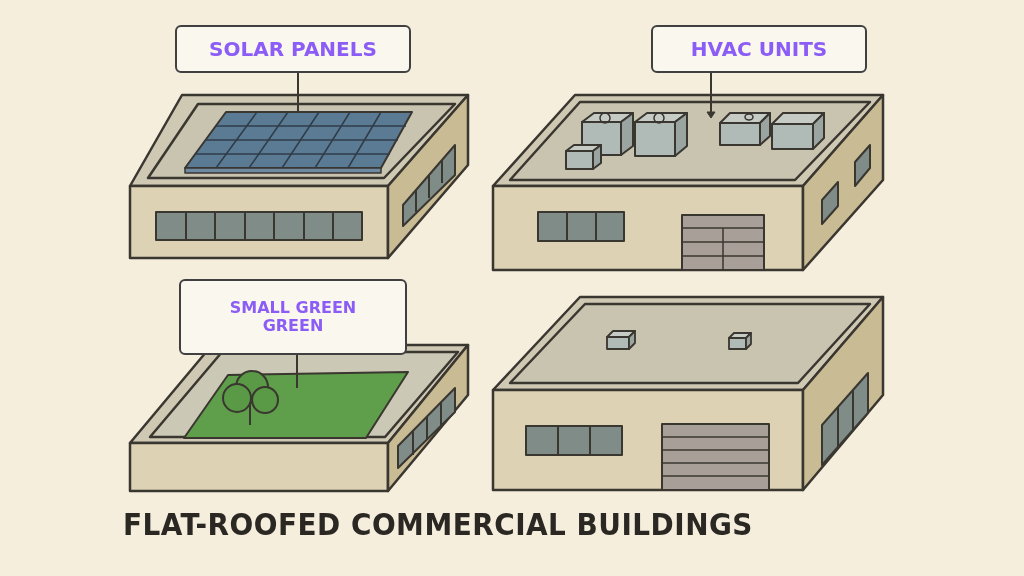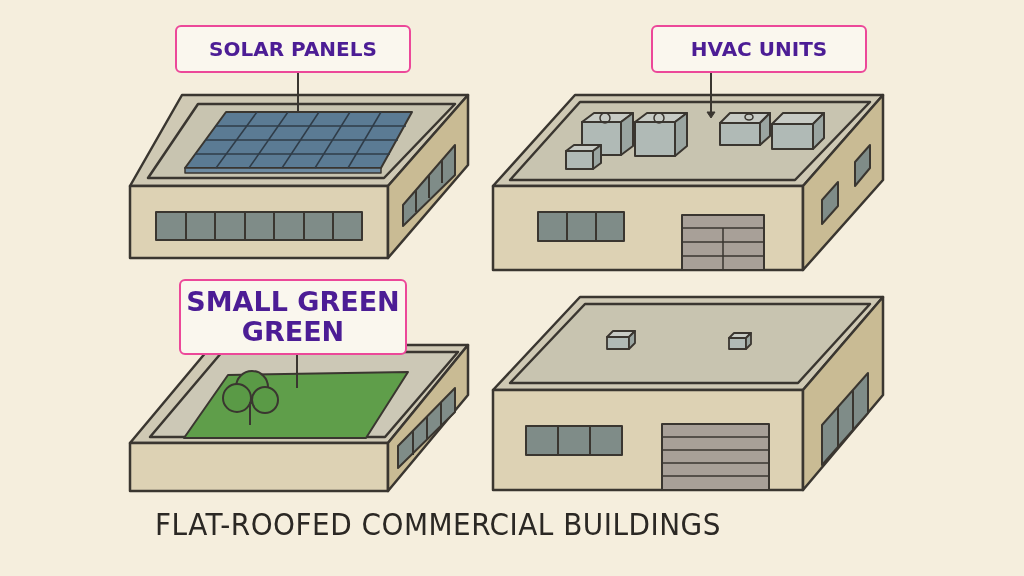--- a/index.html
+++ b/index.html
@@ -1,19 +1,19 @@
 <!DOCTYPE html>
 <html><head>
 <meta charset="utf-8">
 <style>
   html,body{margin:0;padding:0;}
   body{width:1024px;height:576px;background:#f5eedd;overflow:hidden;position:relative;font-family:"DejaVu Sans","Liberation Sans",sans-serif;}
   svg.scene{position:absolute;left:0;top:0;}
-  .label-box{position:absolute;background:#faf7ee;border:2px solid #ec4899;border-radius:6px;color:#4c1d95;font-weight:bold;text-align:center;display:flex;align-items:center;justify-content:center;line-height:1.1;}
-  .title{position:absolute;left:0;width:876px;top:506px;text-align:center;font-size:31px;font-weight:normal;color:#2b2824;letter-spacing:0.5px;font-family:"DejaVu Sans Condensed","DejaVu Sans",sans-serif;}
+  .label-box{position:absolute;background:#faf7ee;border:2px solid #404040;border-radius:6px;color:#8b5cf6;font-weight:bold;text-align:center;display:flex;align-items:center;justify-content:center;line-height:1.1;}
+  .title{position:absolute;left:0;width:876px;top:506px;text-align:center;font-size:31px;font-weight:bold;color:#2b2824;letter-spacing:0.5px;font-family:"DejaVu Sans Condensed","DejaVu Sans",sans-serif;}
 </style>
 </head>
 <body>
 
 <svg class="scene" width="1024" height="576" viewBox="0 0 1024 576">
   <g stroke="#3a3630" stroke-width="2.5" stroke-linejoin="round">
 
     <g>
       <polygon points="130,186 182,95 468,95 388,186" fill="#cfc9b4"></polygon>
       <polygon points="148,178 198,104 455,104 384,178" fill="#c8c4b0"></polygon>
@@ -152,18 +152,18 @@
 </svg>
 
 <div class="label-box" style="left:175px;top:25px;width:232px;height:44px;font-size:20px;">
   <span>SOLAR PANELS</span>
 </div>
 
 <div class="label-box" style="left:603px;top:25px;width:212px;height:44px;font-size:20px;margin-left:48px;">
   <span>HVAC UNITS</span>
 </div>
 
-<div class="label-box" style="left:179px;top:279px;width:224px;height:72px;font-size:27px;flex-direction:column;">
+<div class="label-box" style="left:179px;top:279px;width:224px;height:72px;font-size:16px;flex-direction:column;">
   <span>SMALL GREEN</span>
   <span>GREEN</span>
 </div>
 
 <div class="title">FLAT-ROOFED COMMERCIAL BUILDINGS</div>
 
 </body></html>

